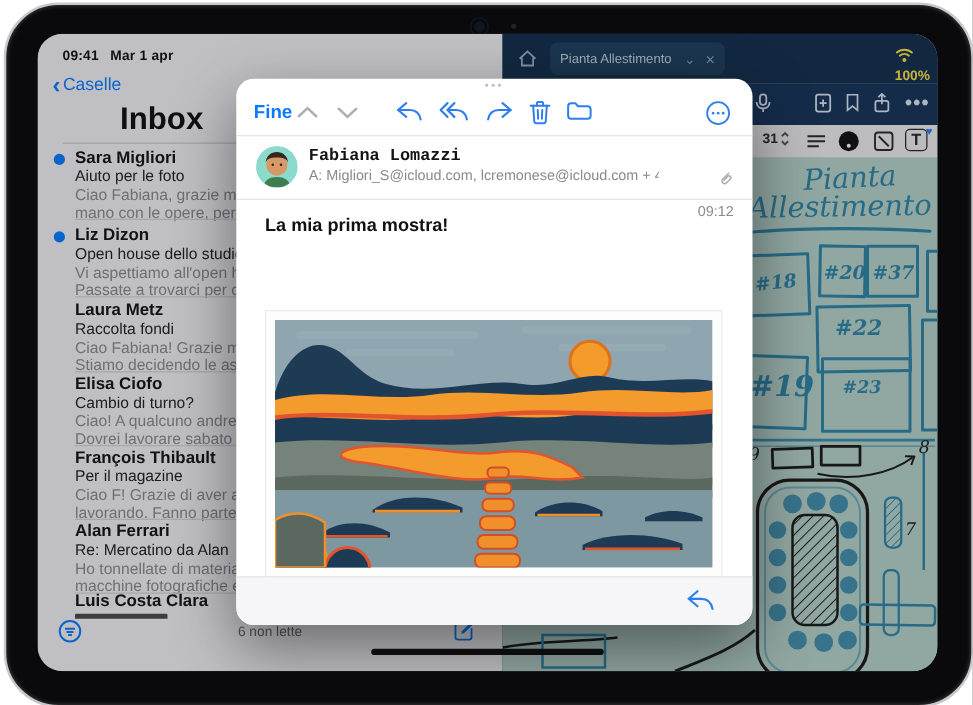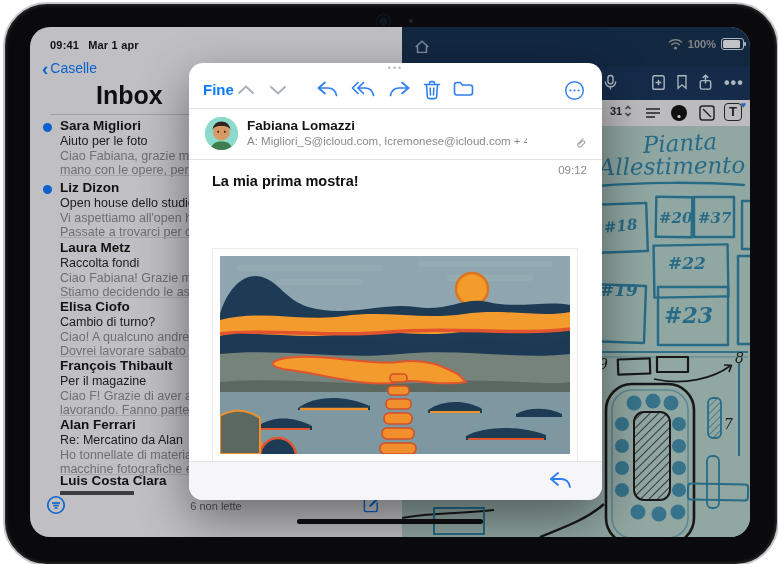--- a/index.html
+++ b/index.html
@@ -34,21 +34,21 @@
   .compose-btn{position:absolute;left:332px;top:0px;width:19px;height:19px;color:#0a7aff;}
   
   .pane-right{position:absolute;left:372px;top:0;width:348px;height:510px;background:#b7d2cb;}
   .tabbar{position:absolute;left:0;top:0;width:348px;height:40px;background:#14304f;}
   .home-btn{position:absolute;left:11px;top:11px;width:18px;height:18px;color:#9fb3c8;}
   .tab{position:absolute;left:38px;top:7px;width:140px;height:26px;background:#1e415f;border-radius:6px;
        display:flex;align-items:center;padding:0 8px;box-sizing:border-box;}
   .tab-label{font-size:10.5px;color:#c9d6e2;white-space:nowrap;overflow:hidden;flex:1;}
   .tab-chev{font-size:11px;color:#8fa5ba;margin-left:3px;}
   .tab-close{font-size:13px;color:#8fa5ba;margin-left:8px;}
-  .statusR{position:absolute;right:6px;top:11px;display:flex;align-items:flex-start;gap:5px;color:#a3a3a3;}
+  .statusR{position:absolute;right:6px;top:11px;display:flex;align-items:flex-start;gap:5px;color:#fde047;flex-direction:column;}
   .statusR .pct{font-size:11px;font-weight:600;}
   .battery{position:relative;width:21px;height:10px;border:1px solid rgba(245,247,250,.9);border-radius:3px;}
   .battery .fill{position:absolute;left:1px;top:1px;bottom:1px;width:17px;background:#f5f7fa;border-radius:1.5px;}
   .battery .tip{position:absolute;right:-3px;top:2.5px;width:1.6px;height:4px;background:rgba(245,247,250,.9);border-radius:1px;}
   .toolbar-dark{position:absolute;left:0;top:40px;width:348px;height:33px;background:#16355a;}
   .toolbar-dark .ic{position:absolute;top:7px;width:18px;height:18px;color:#dce6f0;}
   .toolbar-light{position:absolute;left:0;top:73px;width:348px;height:26px;background:#edeef0;}
   .fontsize{position:absolute;left:208px;top:4px;font-size:11px;font-weight:700;color:#2b2b2d;display:flex;align-items:center;gap:2px;}
   .tl-ic{position:absolute;top:4px;width:18px;height:18px;color:#2b2b2d;}
   .ttool{position:absolute;left:322px;top:3px;font-size:13px;font-weight:700;color:#2b2b2d;border:1.4px solid #2b2b2d;border-radius:4px;width:16px;height:16px;text-align:center;line-height:15px;}
@@ -64,21 +64,21 @@
   
   .mailwin{position:absolute;left:159px;top:36px;width:413px;height:437px;background:#fff;border-radius:14px;
            box-shadow:0 18px 50px rgba(0,0,0,.45);z-index:10;overflow:hidden;}
   .grab{position:absolute;left:0;top:0px;width:413px;text-align:center;font-size:9px;letter-spacing:2px;color:#b9b9be;}
   .win-toolbar{position:absolute;left:0;top:10px;width:413px;height:34px;}
   .fine{position:absolute;left:14px;top:8px;font-size:15px;font-weight:600;color:#0a7aff;}
   .wt-ic{position:absolute;top:7px;width:22px;height:20px;color:#2f7ef0;}
   .wt-ic.gray{color:#aab0b8;}
   .win-sep{position:absolute;left:0;width:413px;height:1px;background:#e4e4e8;}
   .avatar{position:absolute;left:16px;top:54px;width:33px;height:33px;border-radius:50%;overflow:hidden;background:#86d8c8;}
-  .sender{position:absolute;left:58px;top:55px;font-size:13.5px;font-weight:700;color:#141414;}
+  .sender{position:absolute;left:58px;top:55px;font-size:13.5px;font-weight:700;color:#141414;font-family:Liberation Mono, monospace;}
   .recip{position:absolute;left:58px;top:72px;width:280px;font-size:11.5px;color:#8a8a8f;white-space:nowrap;overflow:hidden;}
   .rtime{position:absolute;right:15px;top:56px;font-size:11.5px;color:#8a8a8f;margin-top:45px;}
   .clip-ic{position:absolute;right:16px;top:73px;width:12px;height:12px;color:#a9a9af;}
   .subj{position:absolute;left:23px;top:110px;font-size:14.5px;font-weight:700;color:#111;}
   .art-title{position:absolute;left:20px;top:143px;width:373px;text-align:center;font-size:25px;font-weight:800;
              font-style:italic;letter-spacing:.5px;white-space:nowrap;}
   .art-title .p1{color:#e8503a;}
   .art-title .p2{color:#f2a33c;padding:0 4px;}
   .art-title .p3{color:#7e9bab;}
   .painting{position:absolute;left:24px;top:186px;width:364px;height:212px;background:#fdfdfb;padding:0;box-shadow:0 0 0 1px #ececec;}
@@ -187,20 +187,25 @@
       </div>
     </div>
 
     <div class="pane-right">
       <div class="tabbar">
         <div class="home-btn">
           <svg viewBox="0 0 20 20" width="18" height="18" fill="none" stroke="currentColor" stroke-width="1.6">
             <path d="M3 10 L10 3.5 L17 10"></path>
                 <path d="M5 9 V16 H15 V9"></path>
           </svg>
+        </div>
+        <div class="tab">
+          <span class="tab-label">Pianta Allestimento</span>
+          <span class="tab-chev">⌄</span>
+          <span class="tab-close">×</span>
         </div>
         <div class="statusR">
           <span>
             <svg viewBox="0 0 15 11" width="15" height="11" fill="none" stroke="currentColor" stroke-width="1.5" stroke-linecap="round">
               <path d="M1.5 4 C4.8 1 10.2 1 13.5 4"></path>
                   <path d="M3.8 6.6 C6 4.7 9 4.7 11.2 6.6"></path>
             </svg>
             <svg viewBox="0 0 15 4" width="15" height="4" style="margin-top:-3px">
                   <circle cx="7.5" cy="2" r="1.6" fill="currentColor"></circle>
                 </svg>
@@ -337,22 +342,22 @@
           <path d="M202 378 C184 394 160 402 138 411" fill="none" stroke="#1c1c1c" stroke-width="2.4"></path>
           <path d="M0 392 C30 386 60 388 92 384" fill="none" stroke="#1c1c1c" stroke-width="2"></path>
           <rect x="32" y="382" width="50" height="26" fill="none" stroke="#2f86a8" stroke-width="2"></rect>
         </svg>
         <div class="hand c-title1">Pianta</div>
         <div class="hand c-title2">Allestimento</div>
         <div class="hand booth-label" style="left:202px;top:91px;transform:rotate(-6deg)">#18</div>
         <div class="hand booth-label" style="left:257px;top:83px">#20</div>
         <div class="hand booth-label" style="left:296px;top:83px">#37</div>
         <div class="hand booth-label" style="left:266px;top:127px;font-size:17px">#22</div>
-        <div class="hand booth-label" style="left:198px;top:154px;font-size:17px">#19</div>
-        <div class="hand booth-label" style="left:262px;top:176px;font-size:22px">#23</div>
+        <div class="hand booth-label" style="left:198px;top:170px;font-size:23px">#19</div>
+        <div class="hand booth-label" style="left:272px;top:176px;font-size:14px">#23</div>
         <div class="anno" style="left:197px;top:230px">9</div>
         <div class="anno" style="left:333px;top:224px">8</div>
         <div class="anno" style="left:322px;top:290px">7</div>
       </div>
     </div>
 
     <div class="dim"></div>
 
     <div class="mailwin">
       <div class="grab">•••</div>

